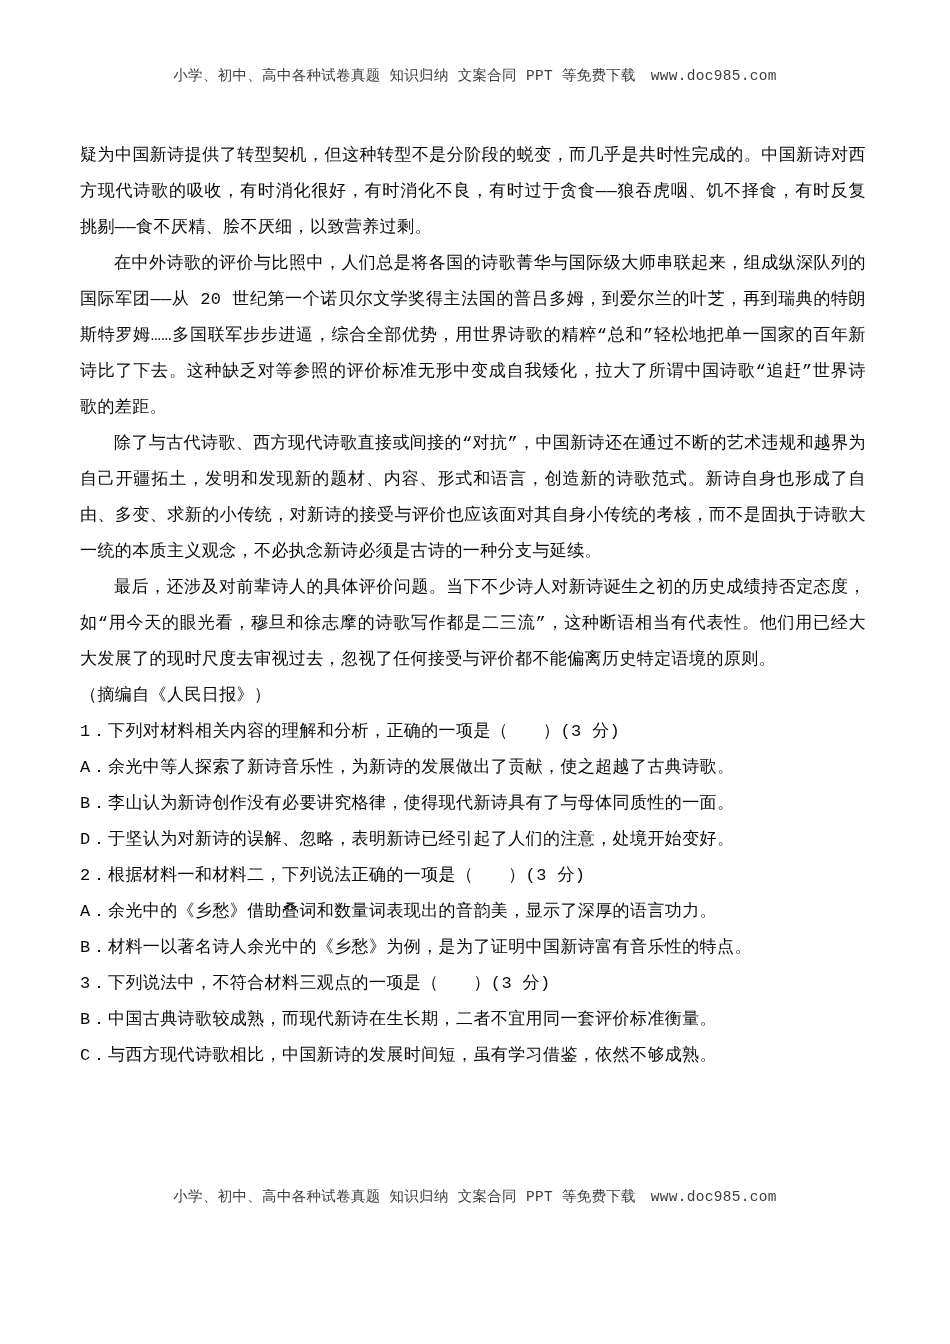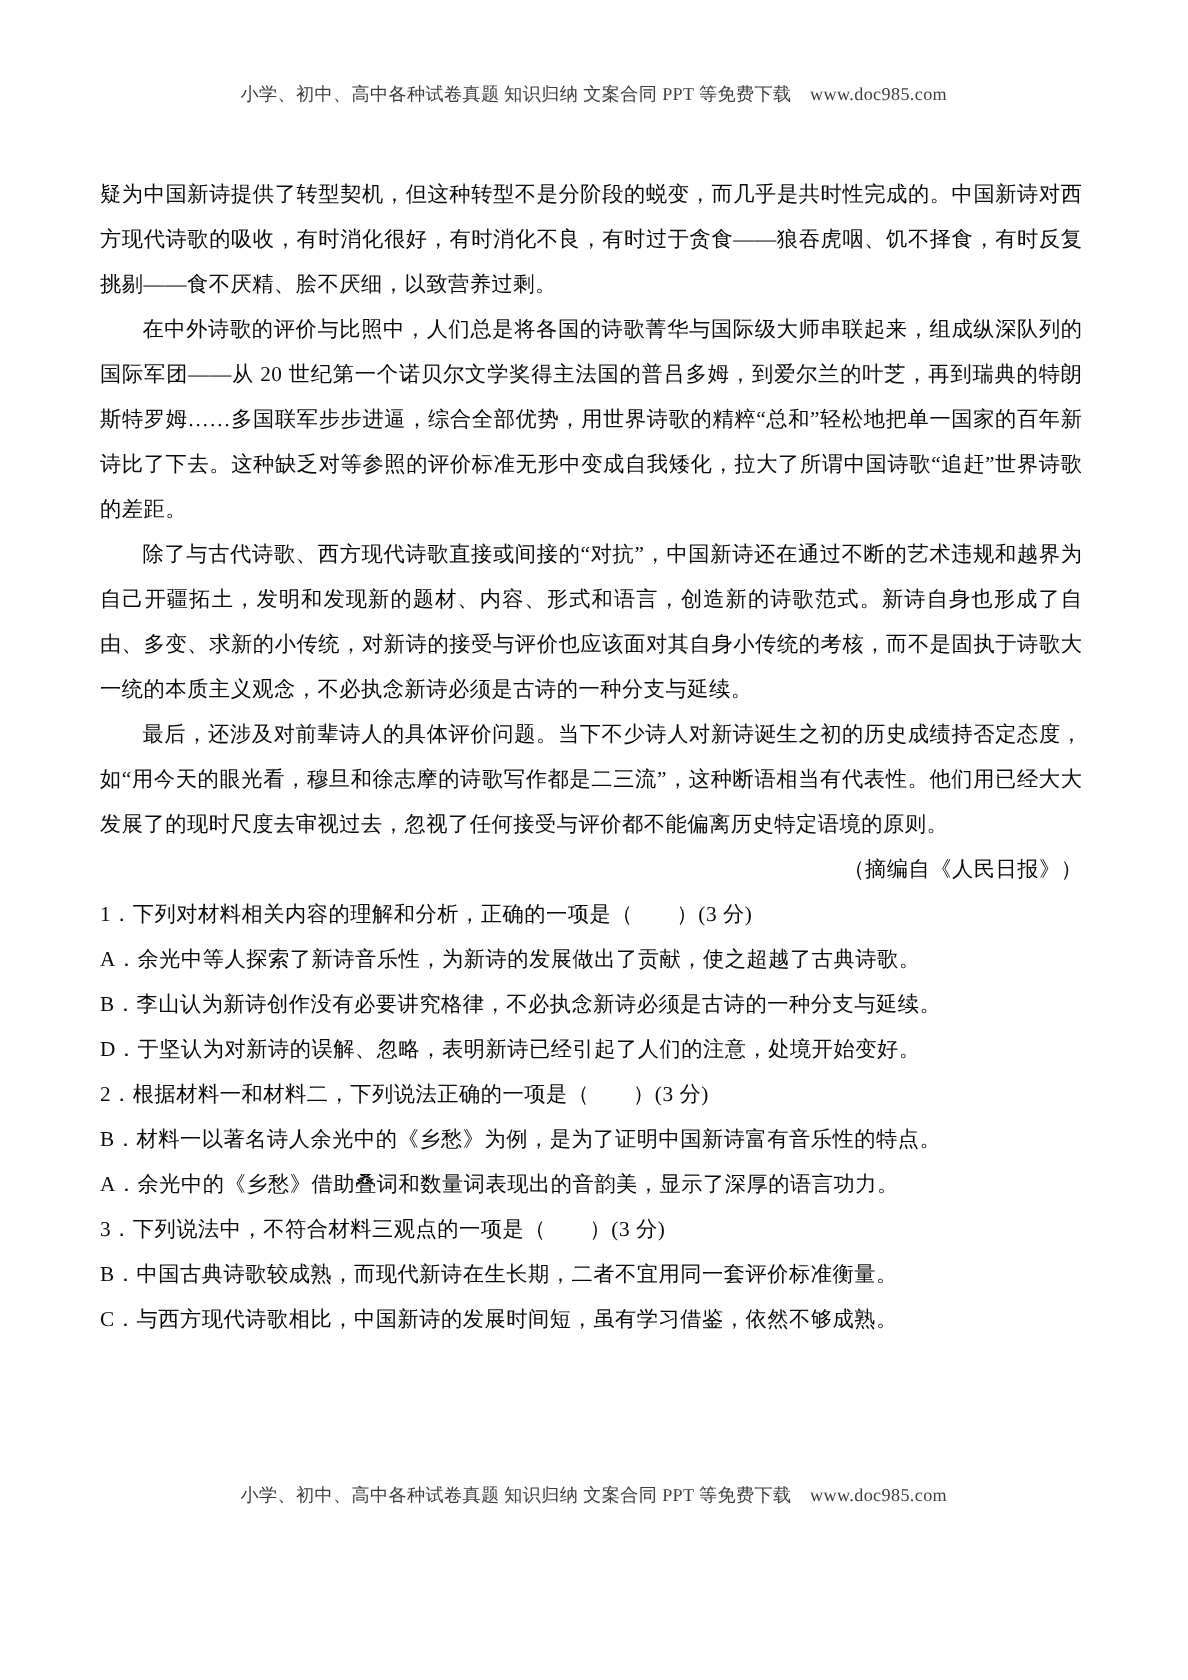--- a/index.html
+++ b/index.html
@@ -1,15 +1,15 @@
 <!DOCTYPE html>
 <html><head>
 <meta charset="utf-8">
 <style>
-  * { box-sizing: border-box; }
+  * { box-sizing: border-box; font-family: Liberation Mono, monospace; }
   html, body { margin: 0; padding: 0; background: #ffffff; }
   .page {
     position: relative;
     width: 950px;
     height: 1344px;
     margin: 0 auto;
     background: #ffffff;
     font-family: "Liberation Serif", "DejaVu Serif", serif;
     color: #0a0a0a;
     overflow: hidden;
@@ -35,21 +35,21 @@
     top: 138px;
     left: 80px;
     right: 84px;
     font-size: 17px;
     line-height: 36px;
     text-align: justify;
     letter-spacing: 0.4px;
   }
   p { margin: 0; padding: 0; }
   .para.indented { text-indent: 2em; }
-  .attribution { text-align: right; }
+  .attribution { }
   .q-stem, .option { text-align: left; }
 </style>
 </head>
 <body>
 
 <div class="page">
 
   <div class="page-header">
     <span>小学、初中、高中各种试卷真题 知识归纳 文案合同 PPT 等免费下载　www.doc985.com</span>
   </div>
@@ -58,26 +58,26 @@
 
     <p class="para">疑为中国新诗提供了转型契机，但这种转型不是分阶段的蜕变，而几乎是共时性完成的。中国新诗对西方现代诗歌的吸收，有时消化很好，有时消化不良，有时过于贪食——狼吞虎咽、饥不择食，有时反复挑剔——食不厌精、脍不厌细，以致营养过剩。</p>
     <p class="para indented">在中外诗歌的评价与比照中，人们总是将各国的诗歌菁华与国际级大师串联起来，组成纵深队列的国际军团——从 20 世纪第一个诺贝尔文学奖得主法国的普吕多姆，到爱尔兰的叶芝，再到瑞典的特朗斯特罗姆……多国联军步步进逼，综合全部优势，用世界诗歌的精粹“总和”轻松地把单一国家的百年新诗比了下去。这种缺乏对等参照的评价标准无形中变成自我矮化，拉大了所谓中国诗歌“追赶”世界诗歌的差距。</p>
     <p class="para indented">除了与古代诗歌、西方现代诗歌直接或间接的“对抗”，中国新诗还在通过不断的艺术违规和越界为自己开疆拓土，发明和发现新的题材、内容、形式和语言，创造新的诗歌范式。新诗自身也形成了自由、多变、求新的小传统，对新诗的接受与评价也应该面对其自身小传统的考核，而不是固执于诗歌大一统的本质主义观念，不必执念新诗必须是古诗的一种分支与延续。</p>
     <p class="para indented">最后，还涉及对前辈诗人的具体评价问题。当下不少诗人对新诗诞生之初的历史成绩持否定态度，如“用今天的眼光看，穆旦和徐志摩的诗歌写作都是二三流”，这种断语相当有代表性。他们用已经大大发展了的现时尺度去审视过去，忽视了任何接受与评价都不能偏离历史特定语境的原则。</p>
 
     <p class="attribution">（摘编自《人民日报》）</p>
 
     <p class="q-stem">1．下列对材料相关内容的理解和分析，正确的一项是（　　）(3 分)</p>
     <p class="option">A．余光中等人探索了新诗音乐性，为新诗的发展做出了贡献，使之超越了古典诗歌。</p>
-    <p class="option">B．李山认为新诗创作没有必要讲究格律，不必执念新诗必须是古诗的一种分支与延续。</p>
+    <p class="option">B．李山认为新诗创作没有必要讲究格律，使得现代新诗具有了与母体同质性的一面。</p>
     <p class="option">D．于坚认为对新诗的误解、忽略，表明新诗已经引起了人们的注意，处境开始变好。</p>
 
     <p class="q-stem">2．根据材料一和材料二，下列说法正确的一项是（　　）(3 分)</p>
+    <p class="option">A．余光中的《乡愁》借助叠词和数量词表现出的音韵美，显示了深厚的语言功力。</p>
     <p class="option">B．材料一以著名诗人余光中的《乡愁》为例，是为了证明中国新诗富有音乐性的特点。</p>
-    <p class="option">A．余光中的《乡愁》借助叠词和数量词表现出的音韵美，显示了深厚的语言功力。</p>
 
     <p class="q-stem">3．下列说法中，不符合材料三观点的一项是（　　）(3 分)</p>
     <p class="option">B．中国古典诗歌较成熟，而现代新诗在生长期，二者不宜用同一套评价标准衡量。</p>
     <p class="option">C．与西方现代诗歌相比，中国新诗的发展时间短，虽有学习借鉴，依然不够成熟。</p>
 
   </div>
 
   <div class="page-footer">
     <span>小学、初中、高中各种试卷真题 知识归纳 文案合同 PPT 等免费下载　www.doc985.com</span>
   </div>

